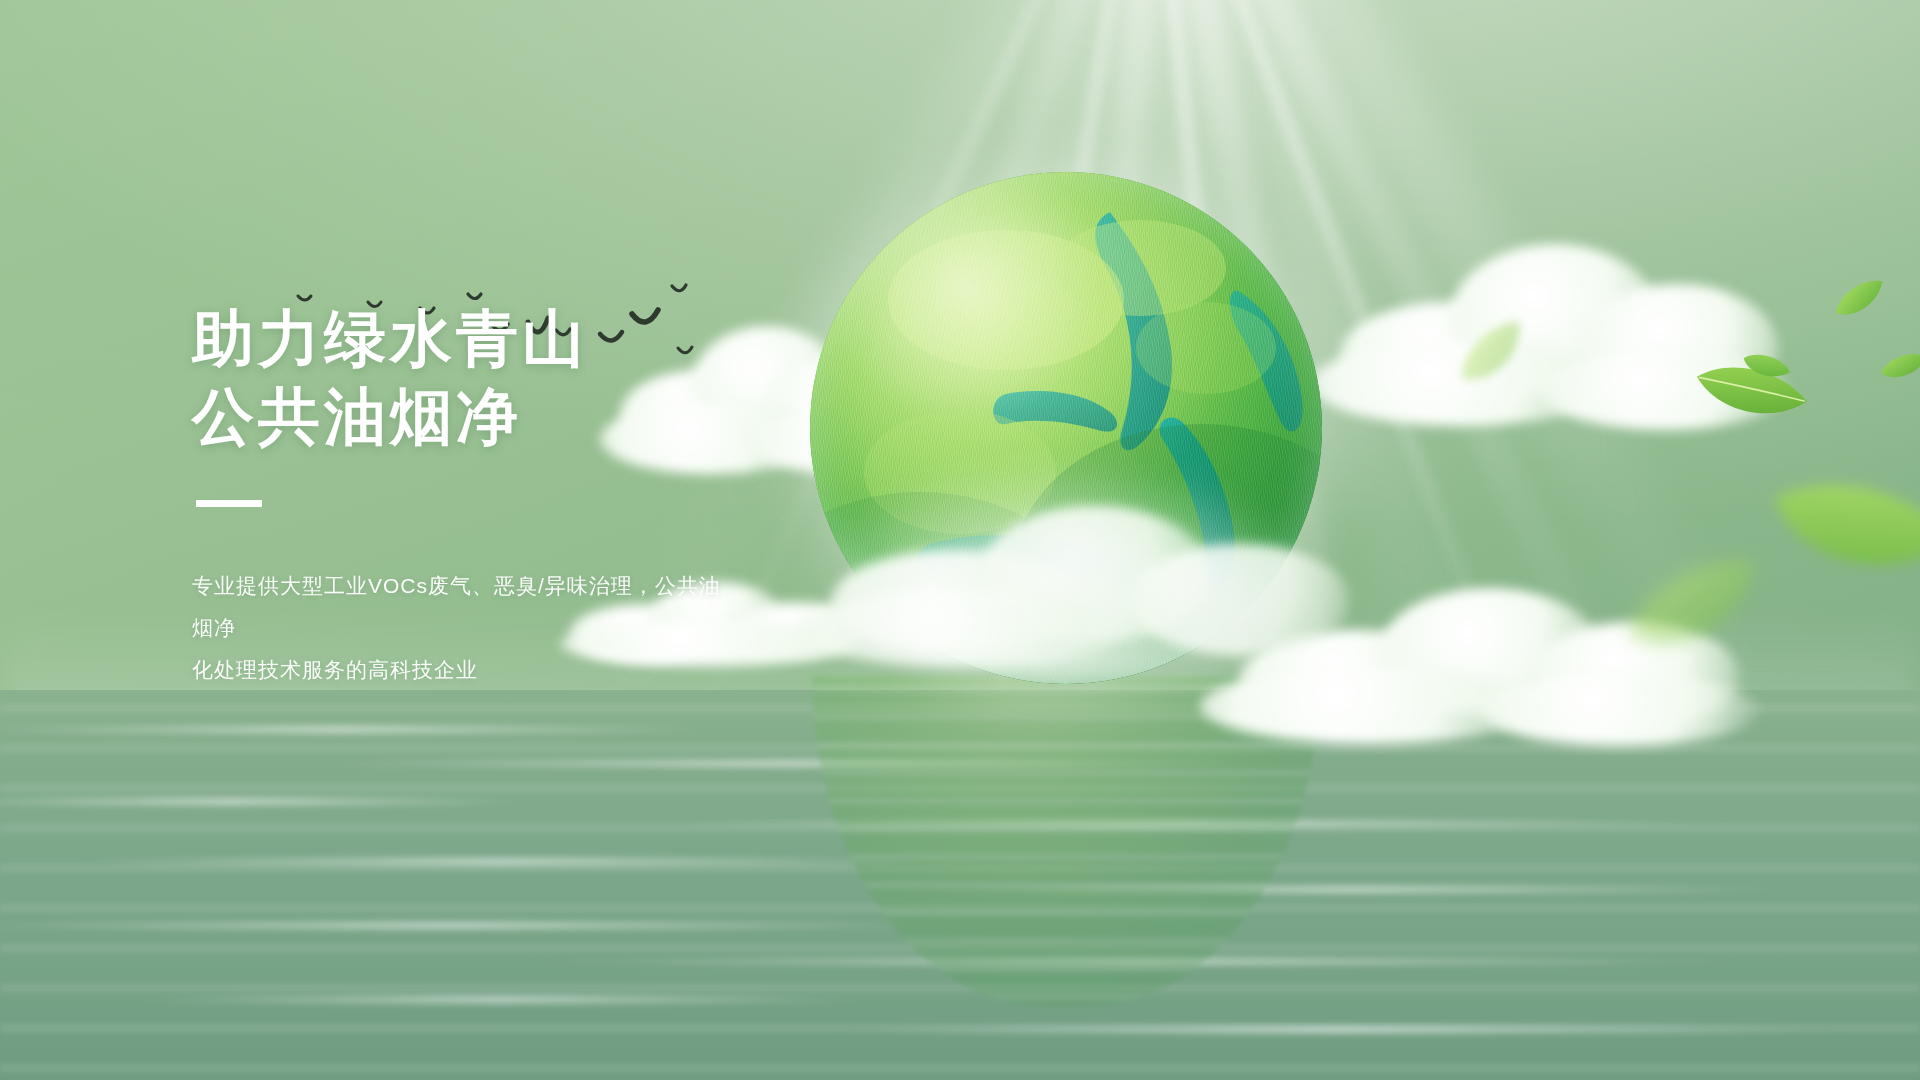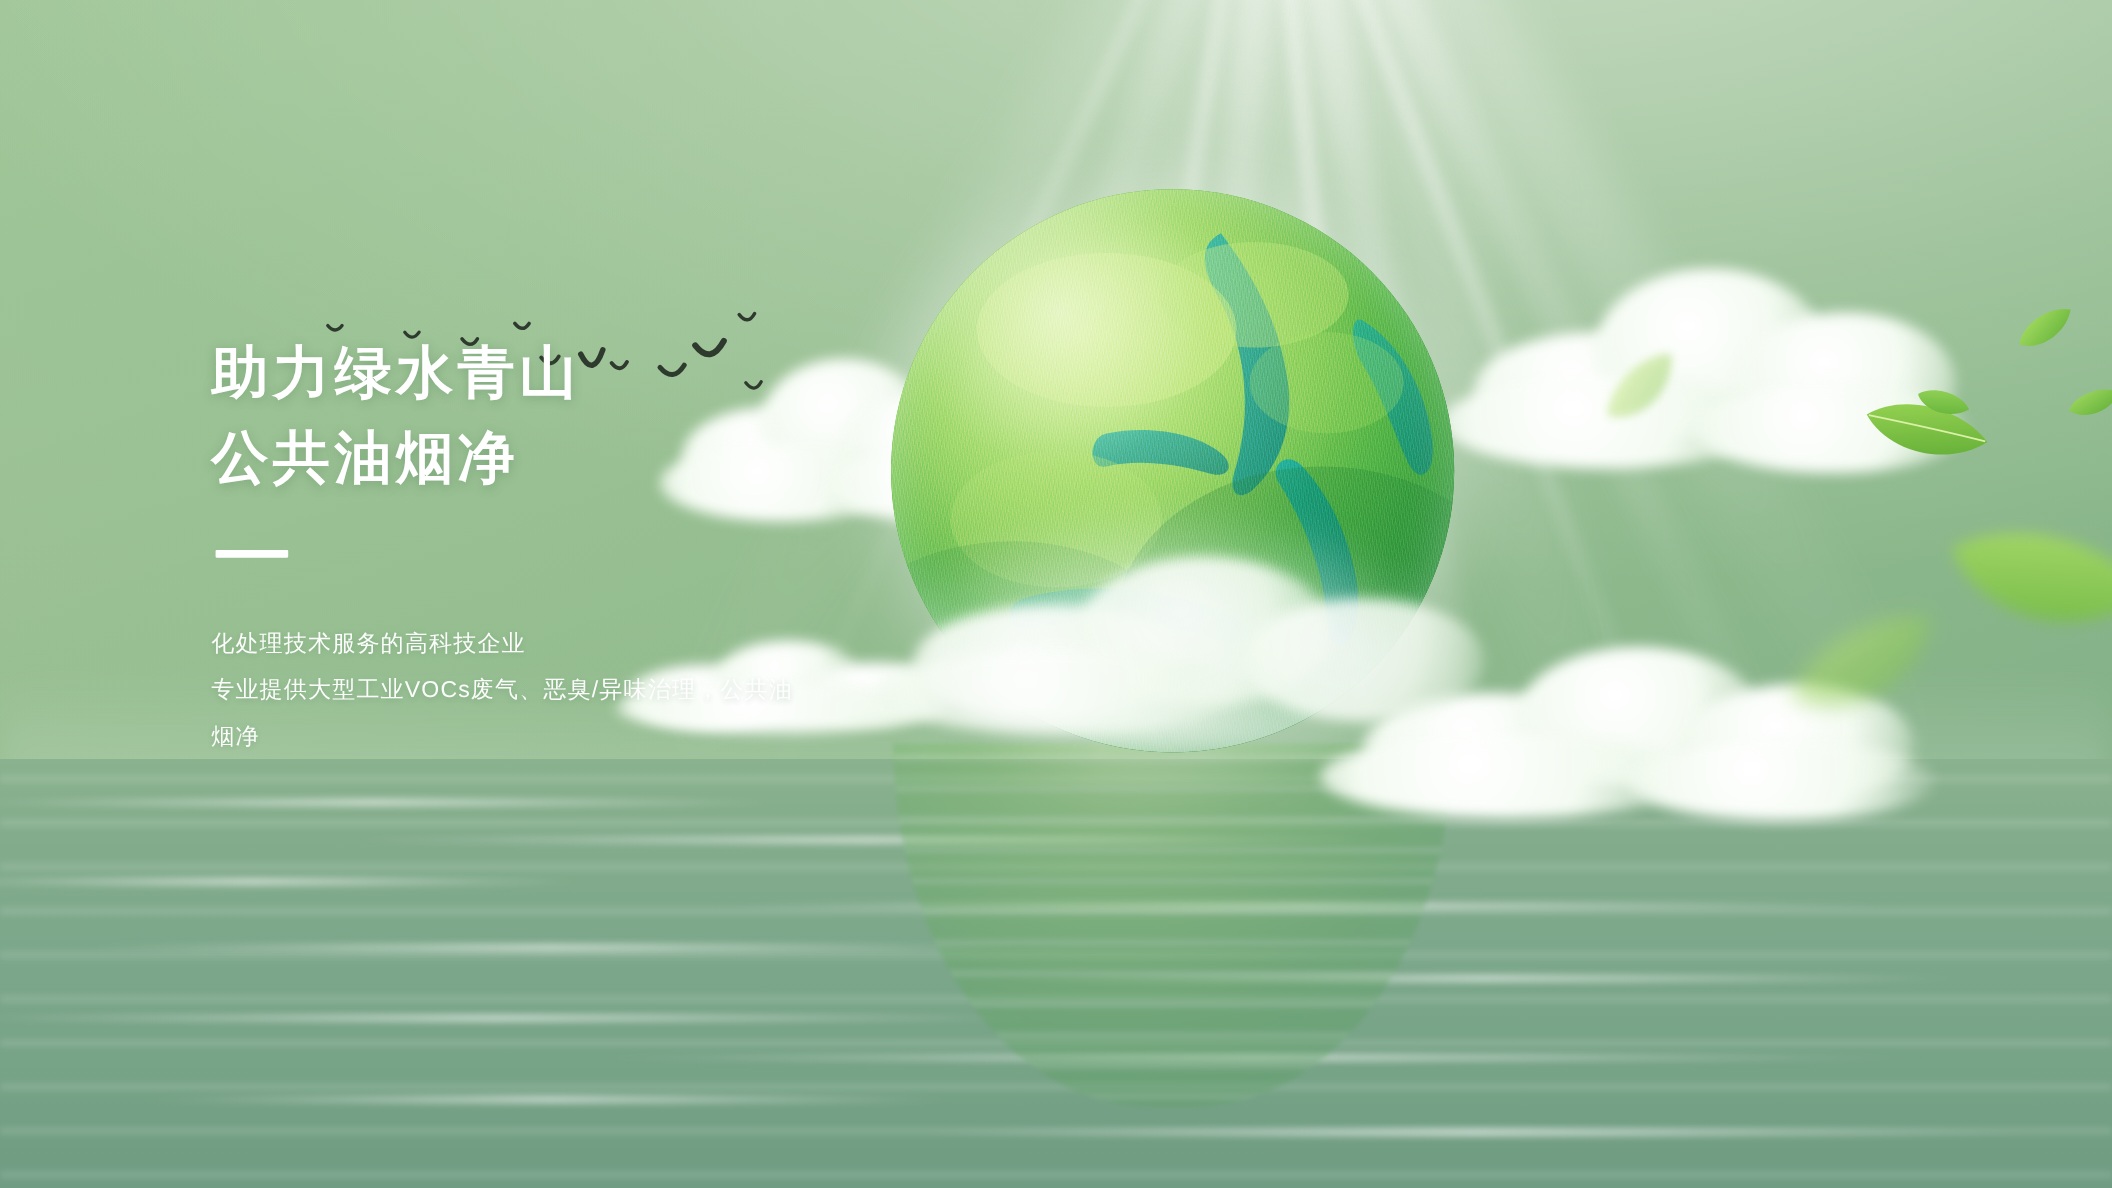--- a/index.html
+++ b/index.html
@@ -116,21 +116,21 @@
 
   
   .birds{ position:absolute; left:280px; top:230px; width:460px; height:130px; }
 
   
   .leaf{ position:absolute; }
 
   
   .copy{ position:absolute; left:192px; top:300px; width:720px; }
   .headline{
-    color:#ffffff; font-size:52px; line-height:78px;
+    color:#ffffff; font-size:62px; line-height:78px;
     font-weight:700; letter-spacing:4px;
     text-shadow:0 2px 10px rgba(60,110,70,.30);
     font-family:"Liberation Sans","DejaVu Sans",sans-serif;
   }
   .rule{
     width:66px; height:7px; background:#ffffff; margin:44px 0 0 4px; border-radius:1px;
   }
   .subcopy{
     margin-top:58px; color:#ffffff; font-size:21px; line-height:42px;
     letter-spacing:1px; opacity:.97;
@@ -348,18 +348,18 @@
     </linearGradient>
       </defs>
     <path d="M3,28 C22,4 64,0 83,14 C64,46 22,50 3,28 Z" fill="url(#lf7)"></path>
   </svg>
 
   <div class="copy">
     <div class="headline">助力绿水青山</div>
     <div class="headline">公共油烟净</div>
     <div class="rule"></div>
     <div class="subcopy">
+      <div>专业提供大型工业VOCs废气、恶臭/异味治理，公共油烟净</div>
       <div>化处理技术服务的高科技企业</div>
-      <div>专业提供大型工业VOCs废气、恶臭/异味治理，公共油烟净</div>
     </div>
   </div>
 
 </div>
 
 </body></html>

